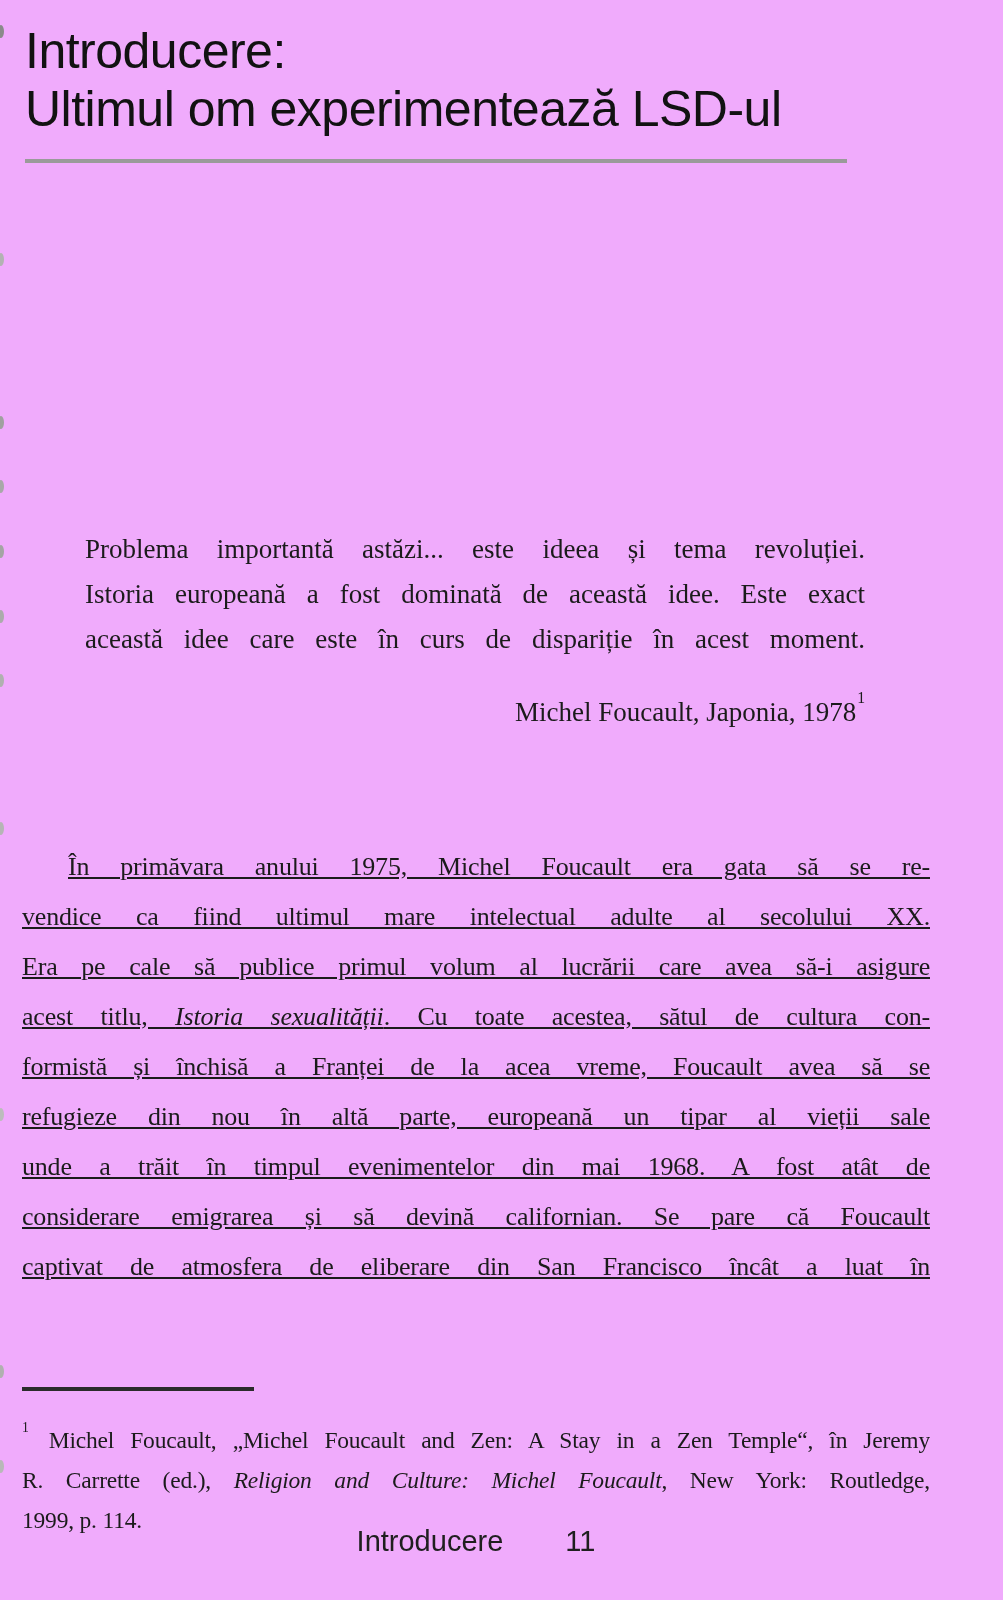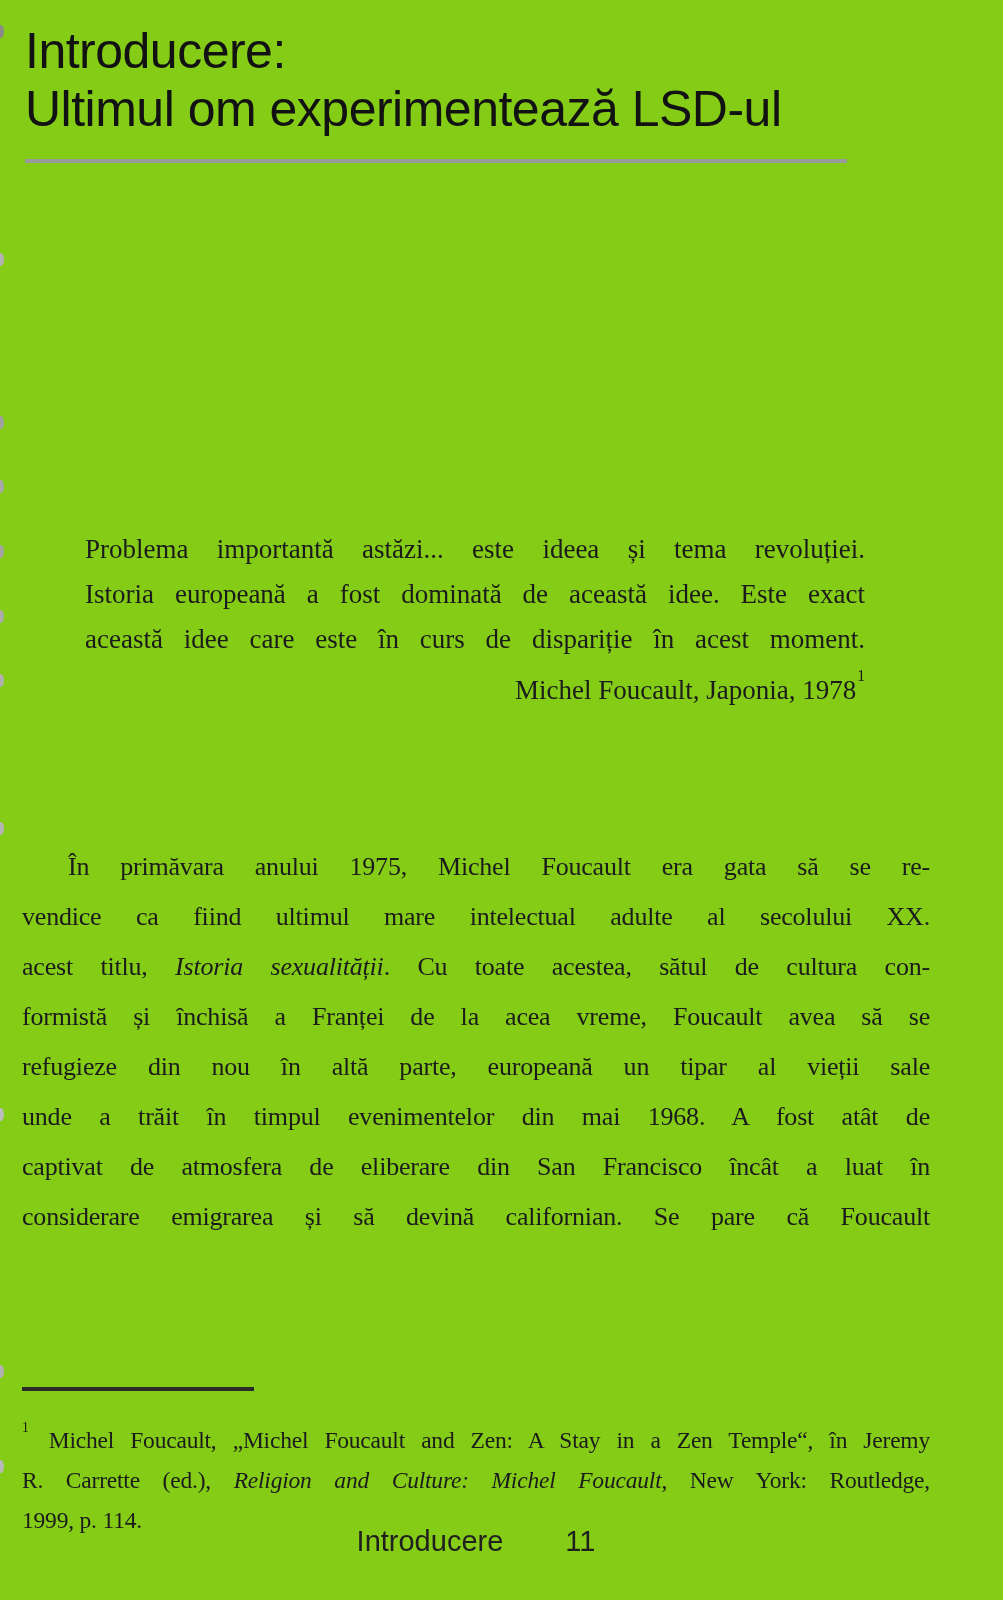--- a/index.html
+++ b/index.html
@@ -1,21 +1,21 @@
 <!DOCTYPE html>
 <html><head>
 <meta charset="utf-8">
 <style>
   html, body { margin: 0; padding: 0; background: #e8e8e8; }
   .page {
     position: relative;
     width: 1003px;
     height: 1600px;
     margin: 0 auto;
-    background: #84cc16;
+    background: #f0abfc;
     overflow: hidden;
     color: #1b1b1b;
     font-family: "Liberation Serif", serif;
   }
 
   
   .chapter-title {
     position: absolute;
     left: 25px; top: 22px;
     width: 920px;
@@ -49,37 +49,37 @@
   }
 
   
   .epigraph {
     position: absolute;
     left: 85px; top: 527px;
     width: 780px;
     font-size: 27px;
   }
   .epigraph .ln { height: 45px; line-height: 45px; }
-  .epigraph-attribution { margin-top: 6px; font-size: 27px; }
+  .epigraph-attribution { margin-top: 28px; font-size: 27px; }
   .epigraph-attribution .ln {
     text-align: right;
     text-align-last: right;
     height: 45px; line-height: 45px;
   }
   .epigraph-attribution sup { margin-right: 0; margin-left: 1px; }
 
   
   .body-text {
     position: absolute;
     left: 22px; top: 842px;
     width: 908px;
     font-size: 26px;
     letter-spacing: -0.2px;
   }
-  .body-text .ln { height: 50px; line-height: 50px; }
+  .body-text .ln { height: 50px; line-height: 50px; text-decoration: underline; }
   .body-text .ln:first-child { text-indent: 46px; }
 
   
   .footnote-rule {
     position: absolute;
     left: 22px; top: 1387px;
     width: 232px; height: 4px;
     background: #2b2b2b;
   }
   .footnote-text {
@@ -132,26 +132,27 @@
         <div class="ln">această idee care este în curs de dispariție în acest moment.</div>
       </div>
     <div class="epigraph-attribution">
         <div class="ln">Michel Foucault, Japonia, 1978<sup>1</sup></div>
       </div>
   </div>
 
   <div class="body-text">
       <div class="ln">În primăvara anului 1975, Michel Foucault era gata să se re-</div>
       <div class="ln">vendice ca fiind ultimul mare intelectual adulte al secolului XX.</div>
+      <div class="ln">Era pe cale să publice primul volum al lucrării care avea să-i asigure</div>
       <div class="ln">acest titlu, <i>Istoria sexualității</i>. Cu toate acestea, sătul de cultura con-</div>
       <div class="ln">formistă și închisă a Franței de la acea vreme, Foucault avea să se</div>
       <div class="ln">refugieze din nou în altă parte, europeană un tipar al vieții sale</div>
       <div class="ln">unde a trăit în timpul evenimentelor din mai 1968. A fost atât de</div>
+      <div class="ln">considerare emigrarea și să devină californian. Se pare că Foucault</div>
       <div class="ln">captivat de atmosfera de eliberare din San Francisco încât a luat în</div>
-      <div class="ln">considerare emigrarea și să devină californian. Se pare că Foucault</div>
     </div>
 
   <div class="footnote-rule"></div>
   <div class="footnote-text">
       <div class="ln"><sup>1</sup> Michel Foucault, „Michel Foucault and Zen: A Stay in a Zen Temple“, în Jeremy</div>
       <div class="ln">R. Carrette (ed.), <i>Religion and Culture: Michel Foucault</i>, New York: Routledge,</div>
       <div class="ln">1999, p. 114.</div>
     </div>
 
   <div class="page-footer">

